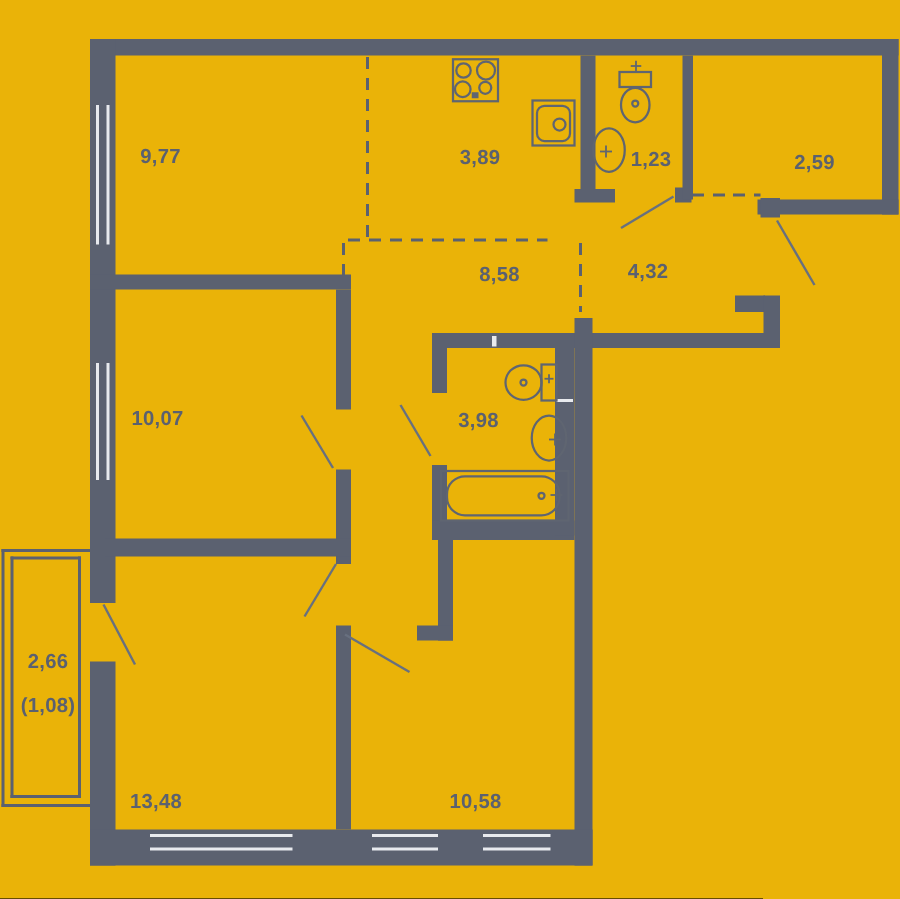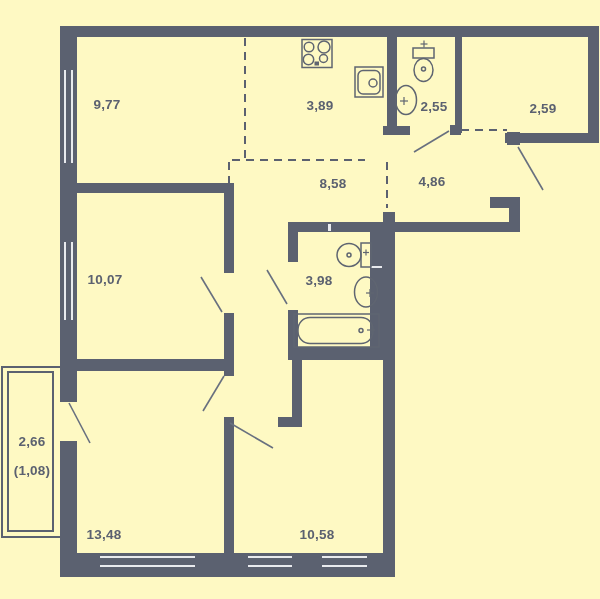--- a/index.html
+++ b/index.html
@@ -1,17 +1,17 @@
 <!DOCTYPE html>
 <html><head>
 <meta charset="utf-8">
 <style>
   html,body{margin:0;padding:0;background:#000;}
   .plan{
-    position:relative;width:600px;height:599px;background:#fef9c3;overflow:hidden;
+    position:relative;width:600px;height:599px;background:#eab308;overflow:hidden;
     --wall:#5b6170;--line:#68707f;--win:#e8eaee;--text:#5b6170;
     font-family:"Liberation Sans",sans-serif;
   }
   .wall{position:absolute;background:var(--wall);}
   .winline{position:absolute;background:var(--win);}
   .tick{position:absolute;background:var(--win);}
   .thin{position:absolute;background:var(--wall);}
   .dash-v{position:absolute;width:2px;background:repeating-linear-gradient(180deg,var(--wall) 0 8px,transparent 8px 14px);}
   .dash-h{position:absolute;height:2px;background:repeating-linear-gradient(90deg,var(--wall) 0 8px,transparent 8px 14px);}
   .area-label{
@@ -140,24 +140,24 @@
       <rect x="294" y="314" width="85" height="33"></rect>
       <rect x="298" y="317.5" width="75" height="26" rx="12"></rect>
       <circle cx="361" cy="330.5" r="2"></circle>
       <line x1="367" y1="330" x2="375" y2="330" stroke-width="1.2"></line>
       <line x1="371" y1="326" x2="371" y2="334" stroke-width="1.2"></line>
     </g>
   </svg>
 
   <span class="area-label" style="left:107px;top:104px">9,77</span>
   <span class="area-label" style="left:320px;top:105px">3,89</span>
-  <span class="area-label" style="left:434px;top:106px">2,55</span>
+  <span class="area-label" style="left:434px;top:106px">1,23</span>
   <span class="area-label" style="left:543px;top:108px">2,59</span>
   <span class="area-label" style="left:333px;top:183px">8,58</span>
-  <span class="area-label" style="left:432px;top:181px">4,86</span>
+  <span class="area-label" style="left:432px;top:181px">4,32</span>
   <span class="area-label" style="left:105px;top:279px">10,07</span>
   <span class="area-label" style="left:319px;top:280px">3,98</span>
   <span class="area-label" style="left:104px;top:534px">13,48</span>
   <span class="area-label" style="left:317px;top:534px">10,58</span>
   <span class="area-label" style="left:32px;top:441px">2,66</span>
   <span class="area-label" style="left:32px;top:470px">(1,08)</span>
 
 </div>
 
 </body></html>

